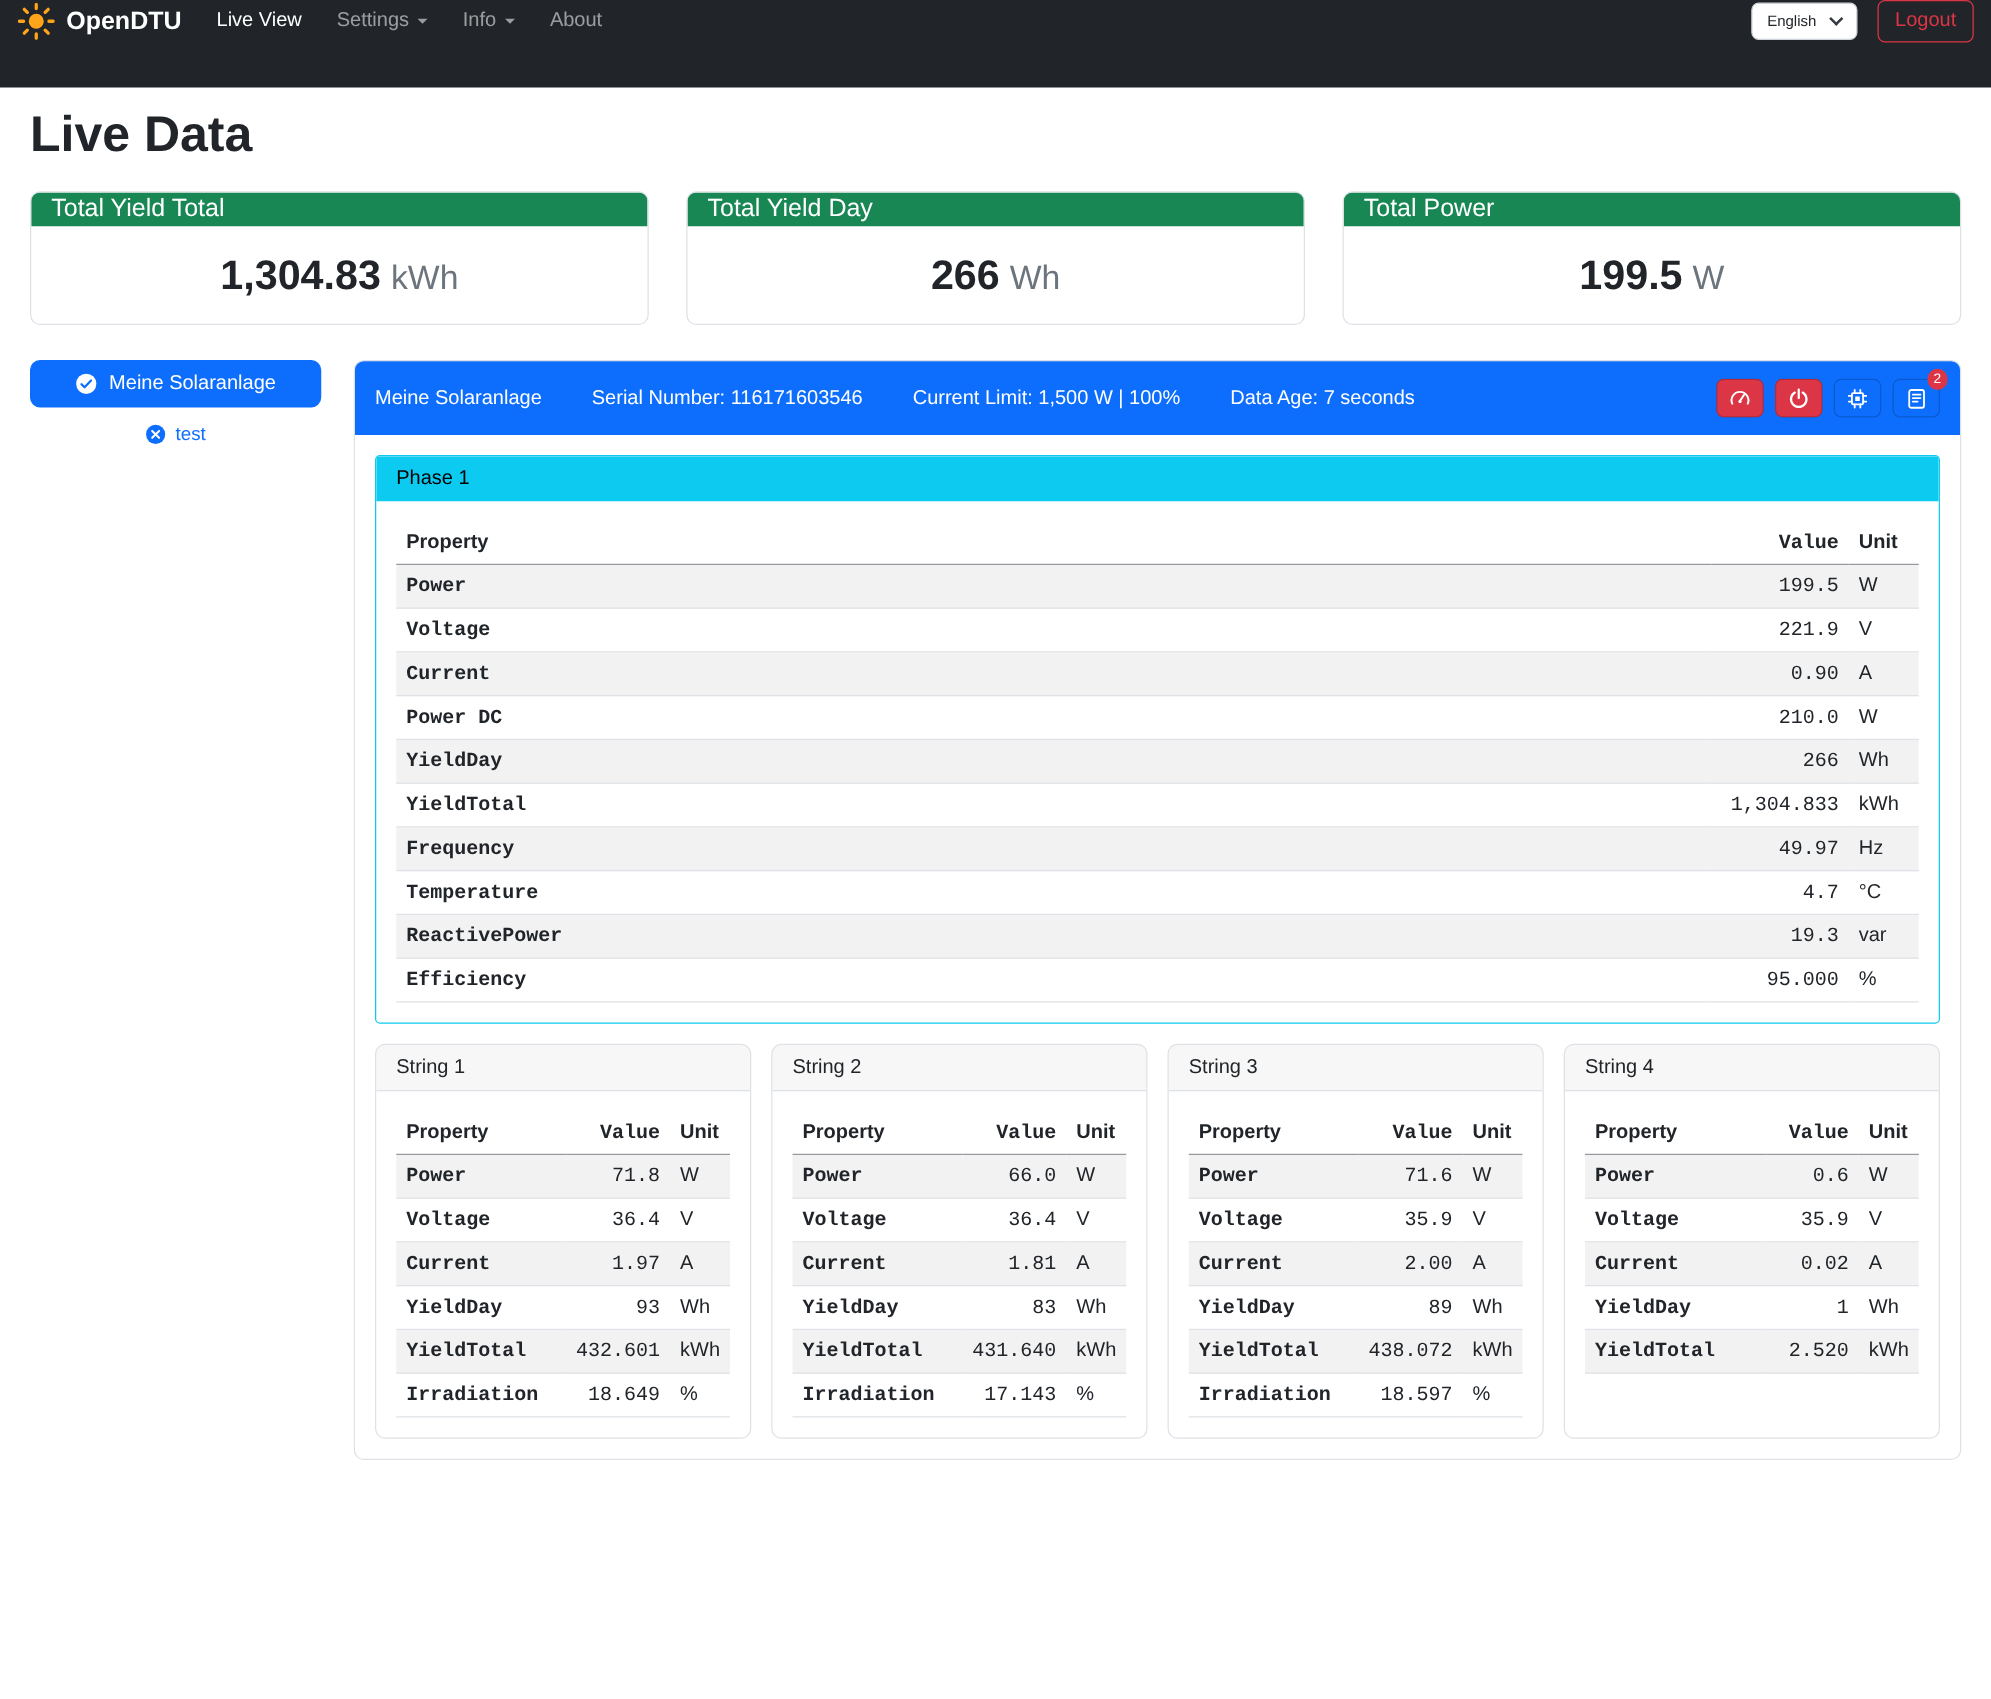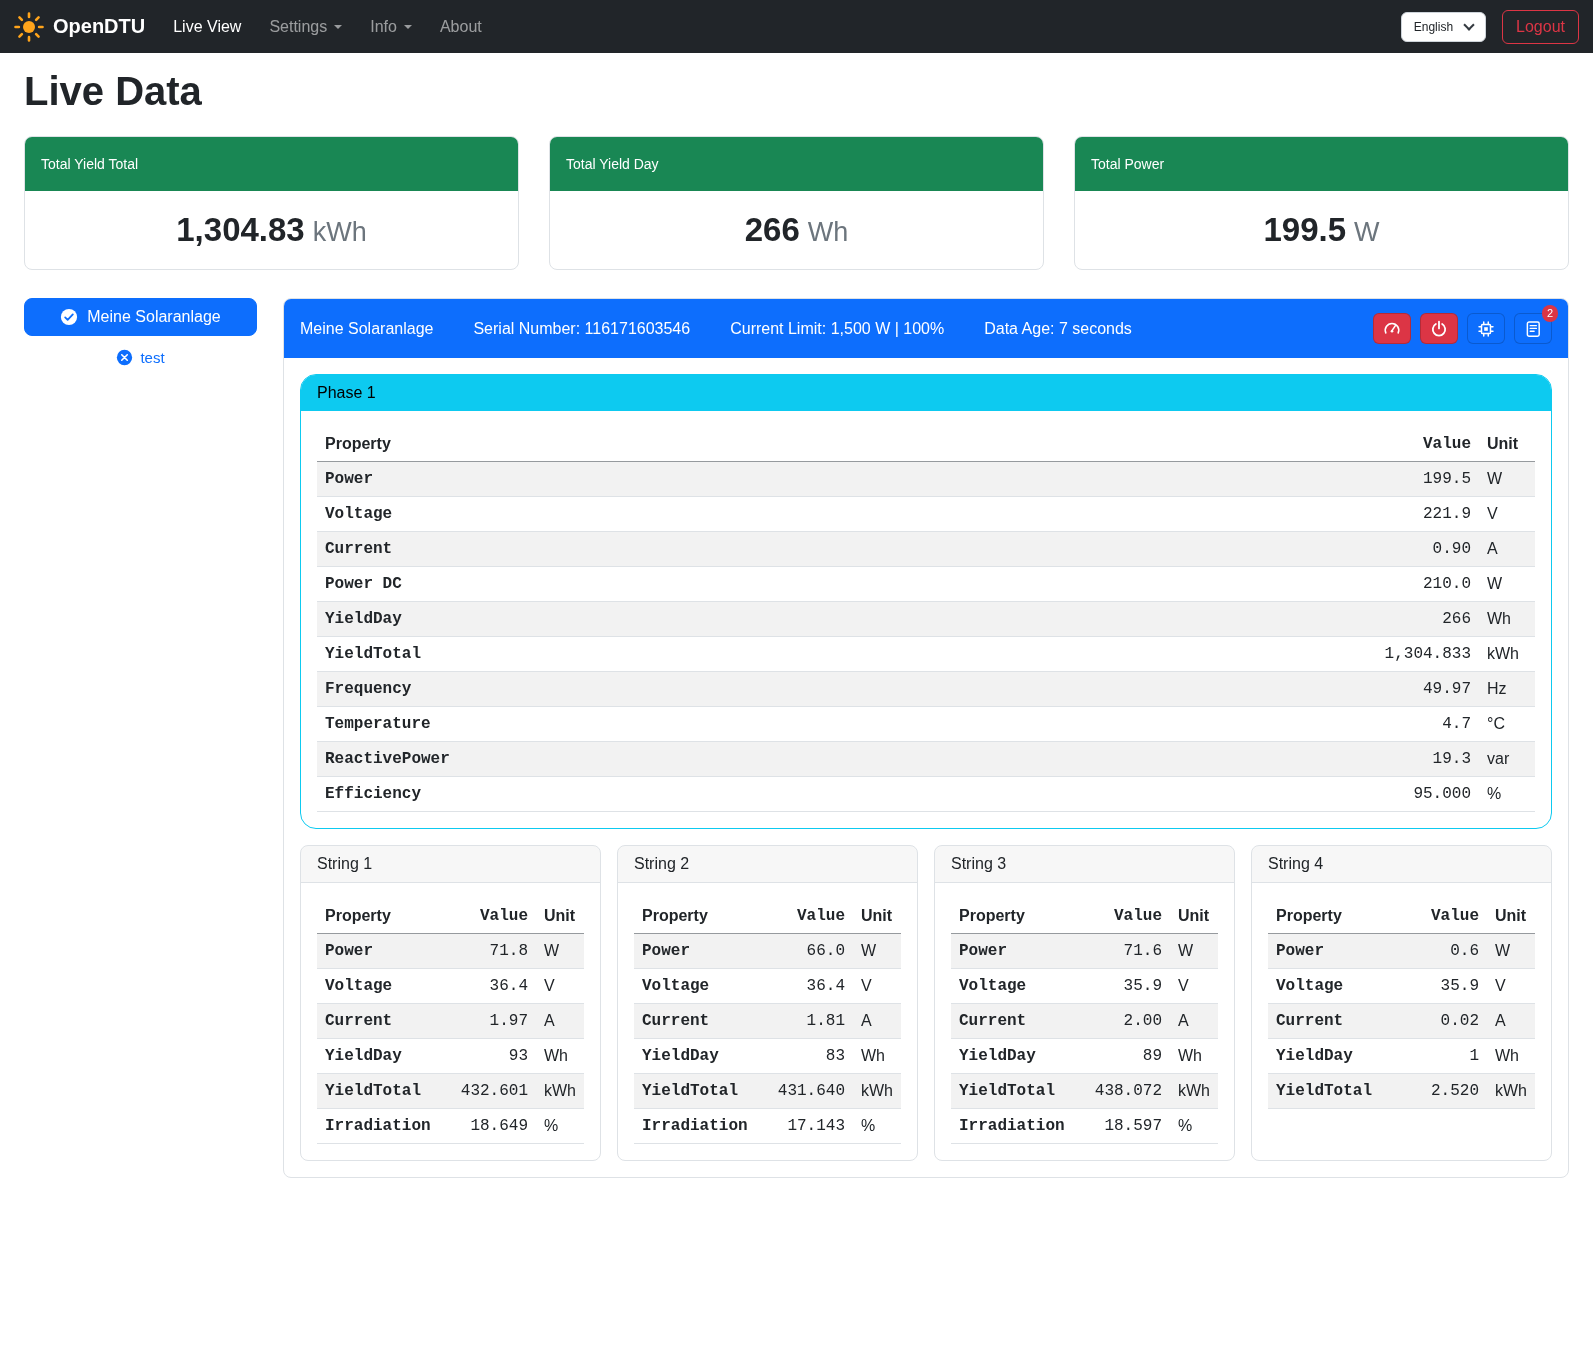--- a/index.html
+++ b/index.html
@@ -6,23 +6,23 @@
   body {
     font-family: "Liberation Sans", sans-serif;
     background: #fff;
     color: #212529;
     font-size: 16px;
   }
 
   
   .navbar {
     background: var(--dark, #212529);
-    height: 53px;
+    height: 70px;
     display: flex;
-    align-items: center;
+    align-items: flex-start;
     justify-content: space-between;
     padding: 0 14px;
   }
   .nav-left { display: flex; align-items: center; gap: 14px; }
   .brand {
     display: flex; align-items: center; gap: 9px;
     color: #fff; font-size: 20px; font-weight: 600; text-decoration: none; cursor: pointer;
   }
   .brand-icon { display: flex; align-items: center; }
   .nav-menu { display: flex; align-items: center; }
@@ -65,21 +65,21 @@
   .container { padding: 0 24px 30px 24px; }
   h1 { font-size: 40px; font-weight: 600; margin: 16px 0 22px 0; }
 
   .summary-row { display: flex; gap: 30px; margin-bottom: 28px; }
   .summary-card {
     flex: 1; border: 1px solid #dee2e6; border-radius: 8px;
     background: #fff; overflow: hidden;
   }
   .summary-header {
     background: var(--success, #198754); color: #fff;
-    padding: 19px 16px; font-size: 14px;
+    padding: 2px 16px; font-size: 20px;
   }
   .summary-body { padding: 20px 16px; text-align: center; }
   .big-value { font-size: 33px; font-weight: 700; color: #212529; }
   .big-unit { font-size: 27px; color: #6c757d; margin-left: 8px; }
 
   .content-row { display: flex; gap: 26px; align-items: flex-start; }
 
   
   .sidebar { width: 233px; flex: none; }
   .inverter-btn {
@@ -118,21 +118,21 @@
   .ibtn-badge {
     position: absolute; top: -9px; right: -7px;
     background: var(--danger, #dc3545); color: #fff;
     font-size: 11px; line-height: 1; padding: 3px 5px;
     border-radius: 9px; min-width: 16px; text-align: center;
   }
   .main-body { padding: 16px; }
 
   
   .phase-card {
-    border: 1px solid var(--info, #0dcaf0); border-radius: 16px;
+    border: 1px solid var(--info, #0dcaf0); border-radius: 4px;
     margin-bottom: 16px; overflow: hidden;
   }
   .phase-header {
     background: var(--info, #0dcaf0); color: #000;
     padding: 9px 16px; font-size: 16px;
   }
   .phase-body { padding: 16px; }
 
   
   table { width: 100%; border-collapse: collapse; }

